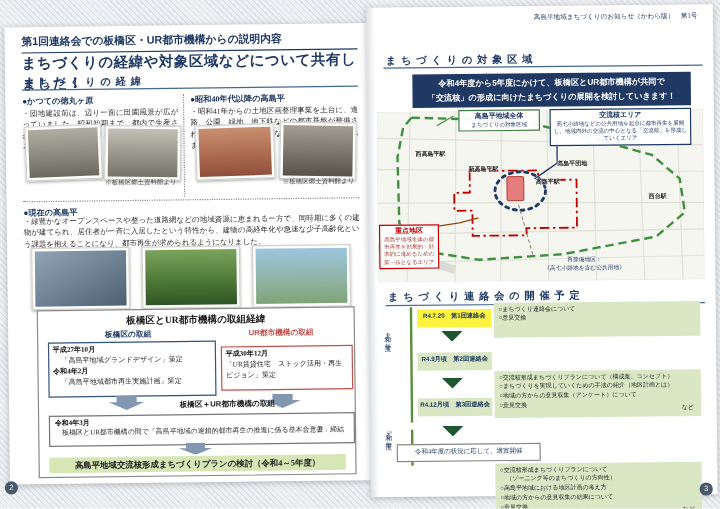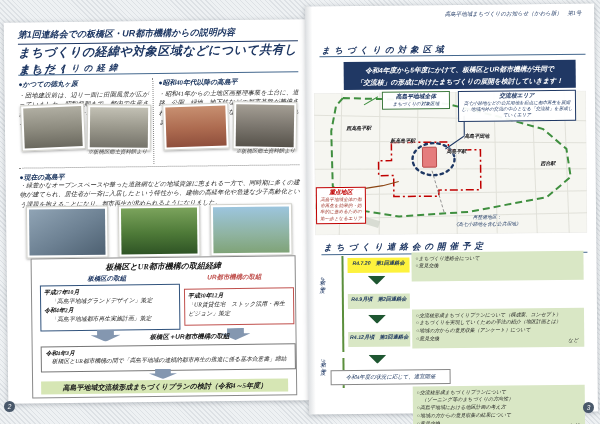--- a/index.html
+++ b/index.html
@@ -1,19 +1,19 @@
 <!DOCTYPE html>
 <html><head>
 <meta charset="utf-8">
 <style>
   html,body{margin:0;padding:0;}
   .canvas{
     position:relative;width:600px;height:424px;overflow:hidden;
     background:repeating-linear-gradient(45deg,#dde1e5 0px,#dde1e5 1px,#eef1f3 1px,#eef1f3 3.5px);
-    font-family:"Liberation Serif",serif;color:#222;font-style:italic;
+    font-family:"Liberation Serif",serif;color:#222;
   }
   .page{position:absolute;background:#fff;box-shadow:0 1px 5px rgba(60,70,80,.35);}
   .page-left{left:6px;top:21px;width:302px;height:381px;transform:rotate(-0.7deg);}
   .page-right{left:307px;top:5px;width:289px;height:408px;transform:rotate(-0.55deg);}
   .page-right::before{content:"";position:absolute;left:0;top:0;bottom:0;width:7px;
     background:linear-gradient(90deg,rgba(120,130,140,.25),rgba(255,255,255,0));}
   .abs{position:absolute;}
   .navy{color:#1f3864;}
   .headline-small{font-size:9px;font-weight:bold;color:#1f3864;border-bottom:1.4px solid #1f3864;padding-bottom:2px;font-family:"Liberation Sans",sans-serif;}
   .headline-large{font-size:12px;font-weight:bold;color:#1f3864;font-family:"Liberation Sans",sans-serif;letter-spacing:.5px;}

